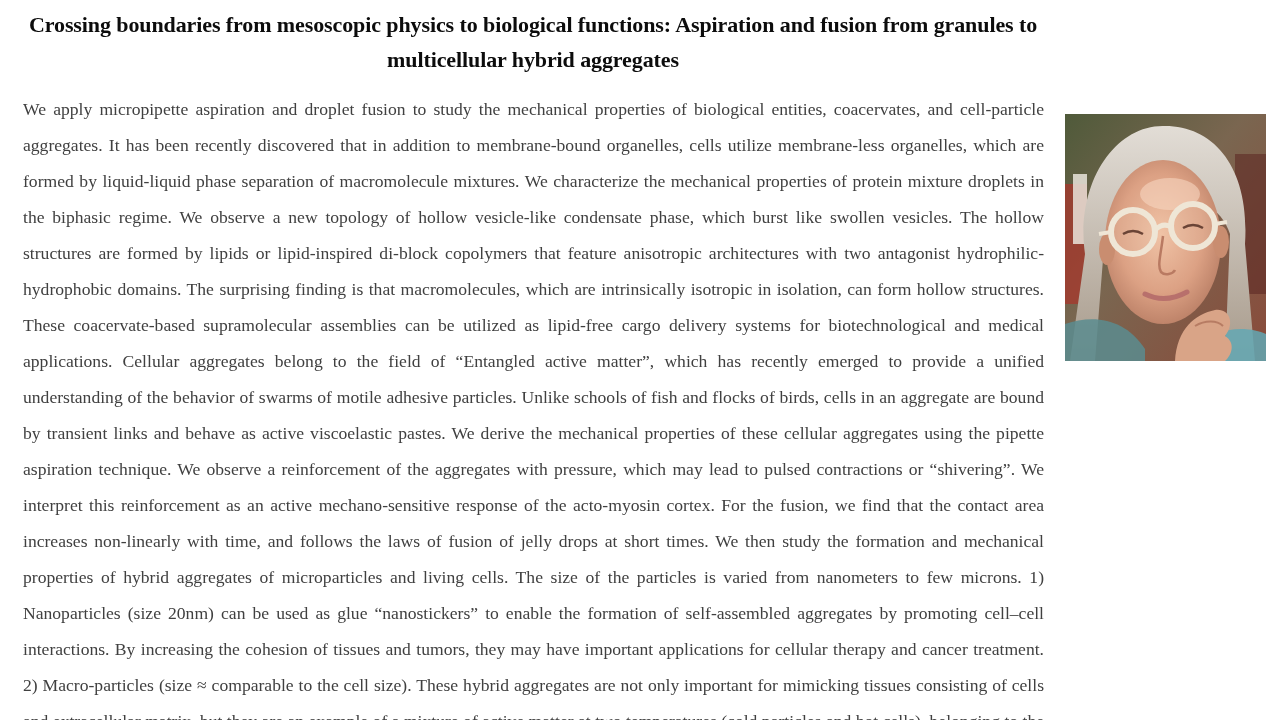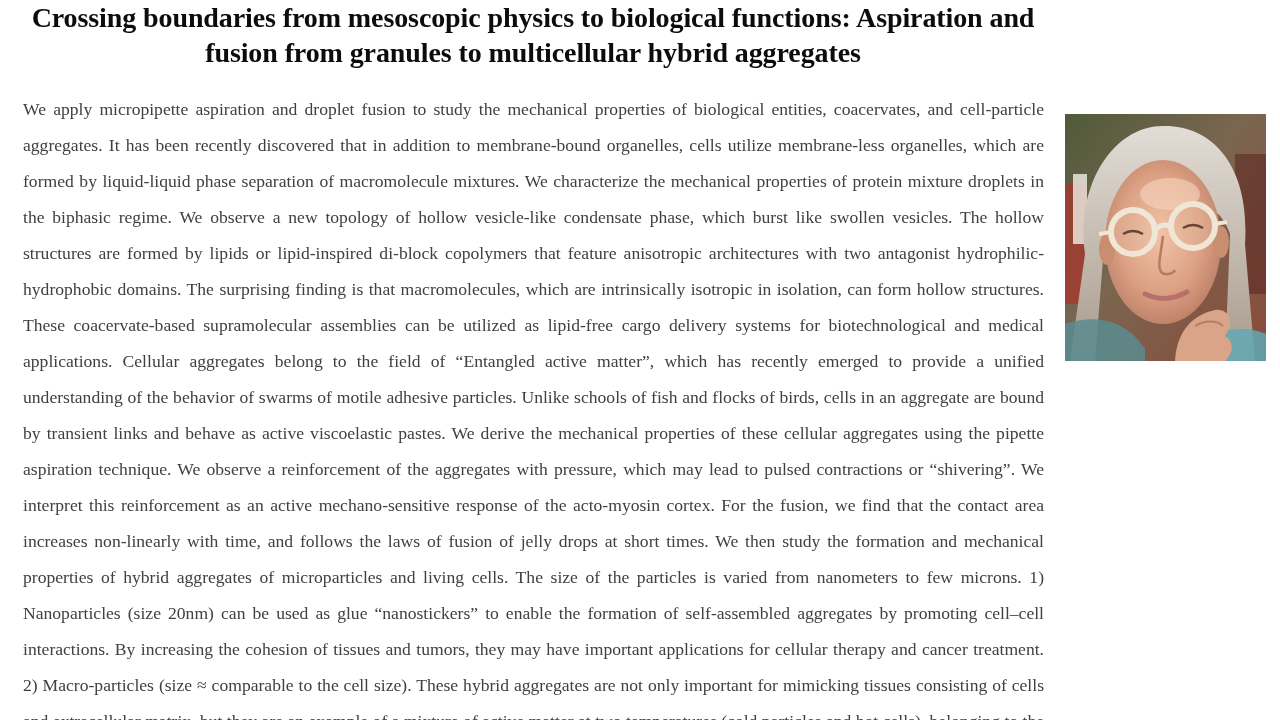--- a/index.html
+++ b/index.html
@@ -11,26 +11,26 @@
       overflow: hidden;
     }
     body {
       position: relative;
       font-family: "Liberation Serif", "DejaVu Serif", serif;
       color: #111111;
     }
     .title {
       position: absolute;
       left: 10px;
-      top: 0px;
+      top: 7px;
       width: 1046px;
       text-align: center;
       font-family: "Liberation Serif", serif;
       font-weight: bold;
-      font-size: 28px;
+      font-size: 22px;
       line-height: 35px;
       letter-spacing: -0.1px;
       margin: 0;
       color: #0c0c0c;
     }
     .abstract {
       position: absolute;
       left: 23px;
       top: 91px;
       width: 1021px;

